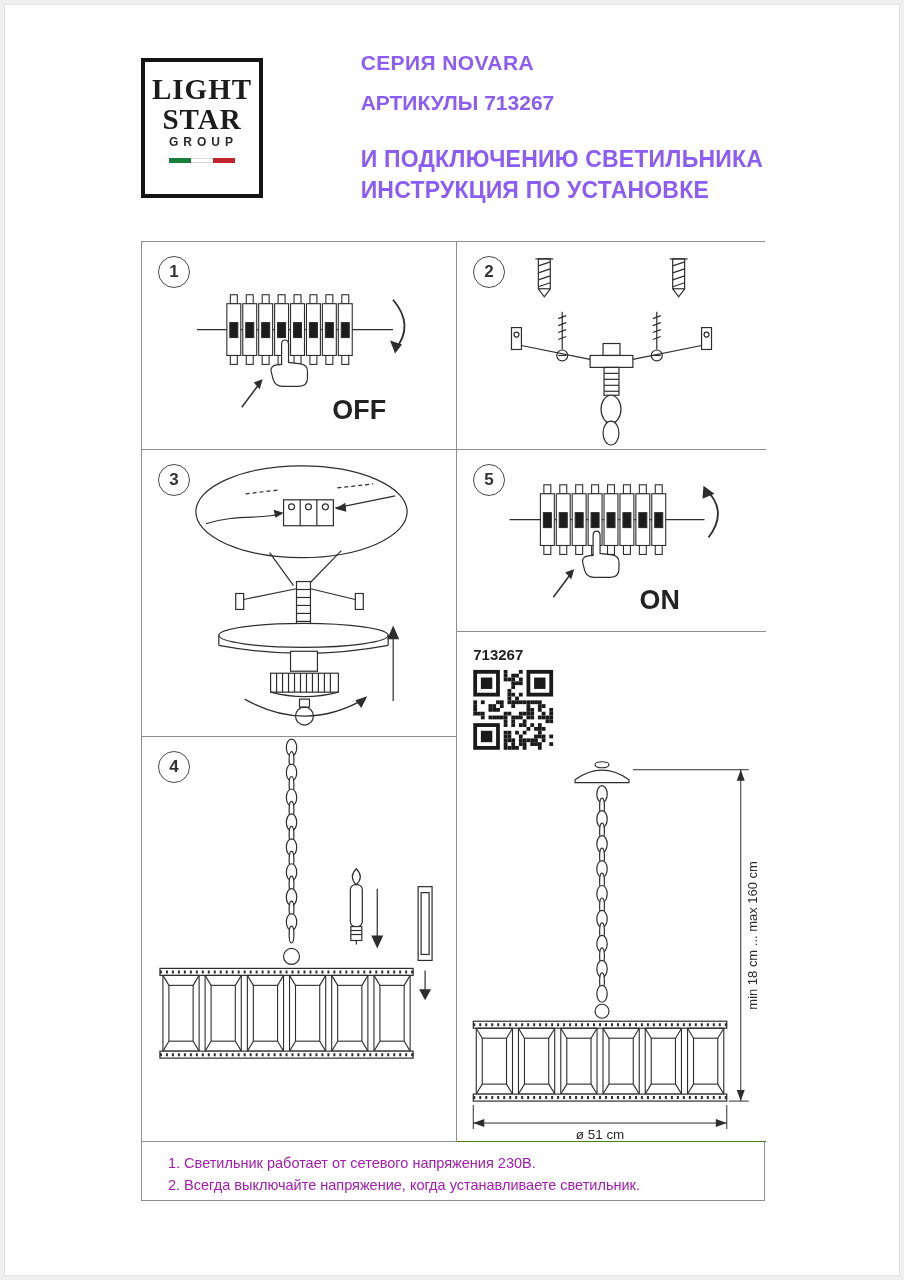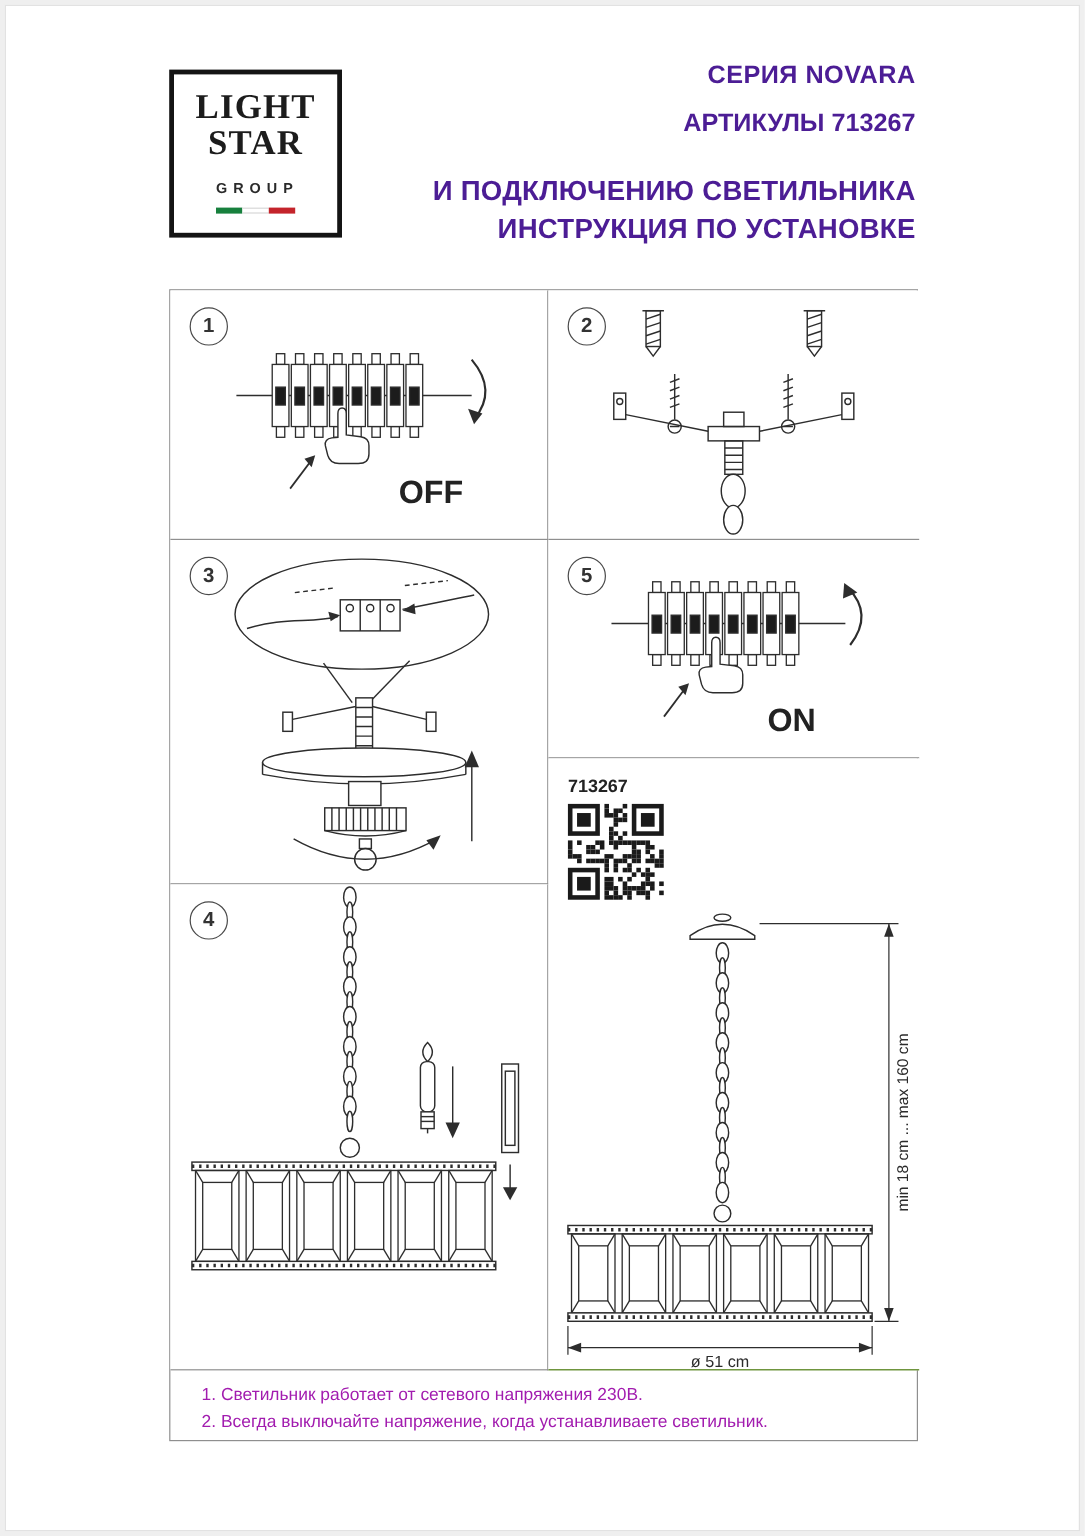--- a/index.html
+++ b/index.html
@@ -1,31 +1,31 @@
 <!DOCTYPE html>
 <html><head>
 <meta charset="utf-8">
 <style>
   *{margin:0;padding:0;box-sizing:border-box}
   html,body{width:904px;height:1280px}
   body{background:#efefef;font-family:"Liberation Sans",sans-serif;position:relative;color:#333}
   .sheet{position:absolute;left:4px;top:4px;right:4px;bottom:4px;background:#fff;border:1px solid #e2e2e2}
 
   
-  .logo{position:absolute;left:136px;top:53px;width:144px;height:140px;border:4px solid #141414;text-align:center;color:#1c1c1c;background:#fff}
+  .logo{position:absolute;left:136px;top:53px;width:122px;height:140px;border:4px solid #141414;text-align:center;color:#1c1c1c;background:#fff}
   .logo-word{font-family:"Liberation Serif",serif;font-weight:bold;font-size:29px;line-height:1.05;letter-spacing:1px}
   .logo-word.first{margin-top:12px}
-  .logo-group{font-size:12px;font-weight:bold;letter-spacing:5px;margin-top:15px;padding-left:3px;color:#2a2a2a}
+  .logo-group{font-size:12px;font-weight:bold;letter-spacing:5px;margin-top:0;padding-left:3px;color:#2a2a2a}
   .logo-flag{margin-top:9px;display:flex;justify-content:center}
   .logo-flag span{width:22px;height:5px;display:inline-block}
   .flag-green{background:#17803d}
   .flag-white{background:#fff;border-top:1px solid #d8d8d8;border-bottom:1px solid #d8d8d8}
   .flag-red{background:#c4242b}
 
-  .head-right{position:absolute;right:136px;top:46px;text-align:right;color:#4c1d95}
+  .head-right{position:absolute;right:136px;top:46px;color:#8b5cf6}
   .series{font-size:21px;font-weight:bold;letter-spacing:.4px}
   .articles{font-size:21px;font-weight:bold;margin-top:16px}
   .doc-title{margin-top:29px;font-size:23px;font-weight:bold;line-height:1.35;letter-spacing:.2px}
 
   
   .grid{position:absolute;left:136px;top:236px;width:624px;height:960px;border:1px solid #8f8f8f;background:#fff}
   .cell{position:absolute;background:#fff}
   .c-a1{left:0;top:0;width:315px;height:208px;border-right:1px solid #8f8f8f;border-bottom:1px solid #8f8f8f}
   .c-a2{left:315px;top:0;width:309px;height:208px;border-bottom:1px solid #8f8f8f}
   .c-b1{left:0;top:208px;width:315px;height:287px;border-right:1px solid #8f8f8f;border-bottom:1px solid #8f8f8f}

